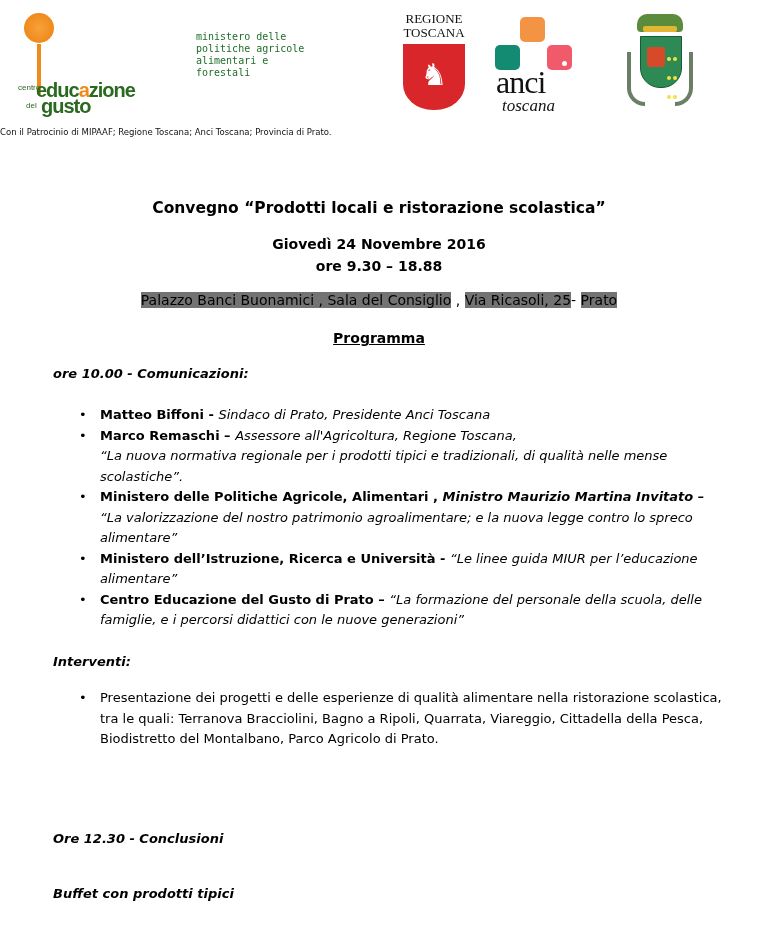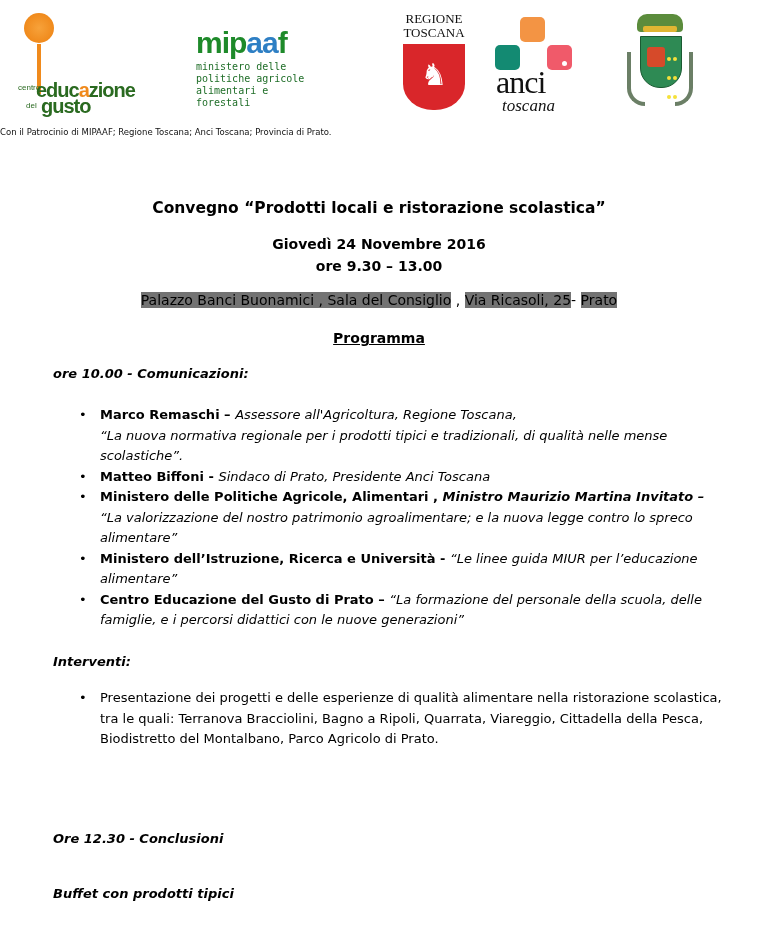--- a/index.html
+++ b/index.html
@@ -90,21 +90,20 @@
 <div class="abs logo-ceg">
   <div class="ceg-circle"></div>
   <div class="ceg-stem"></div>
   <div class="ceg-centro">centro</div>
   <div class="ceg-educ"><span>educ</span><span class="a">a</span><span>zione</span></div>
   <div class="ceg-del">del</div>
   <div class="ceg-gusto">gusto</div>
 </div>
 
 <div class="abs logo-mipaaf">
-  <div class="mip-word"><span>mip</span><span class="ae">aa</span><span>f</span></div>
   <div class="mip-sub">
     <div>ministero delle</div>
     <div>politiche agricole</div>
     <div>alimentari e forestali</div>
   </div>
 </div>
 
 <div class="abs logo-regione">
   <div class="reg-text">REGIONE</div>
   <div class="reg-text">TOSCANA</div>
@@ -132,28 +131,28 @@
     </div>
   </div>
   <div class="prato-wreath-l"></div>
   <div class="prato-wreath-r"></div>
 </div>
 
 <div class="abs patrocinio">Con il Patrocinio di MIPAAF;  Regione Toscana; Anci Toscana; Provincia di Prato.</div>
 
 <div class="abs center title">Convegno “Prodotti locali e ristorazione scolastica”</div>
 <div class="abs center date">Giovedì 24 Novembre 2016</div>
-<div class="abs center time">ore  9.30 – 13.00</div>
+<div class="abs center time">ore  9.30 – 18.88</div>
 <div class="abs center venue"><span class="hl">Palazzo Banci  Buonamici , Sala del Consiglio</span><span> , </span><span class="hl">Via Ricasoli, 25</span><span>- </span><span class="hl">Prato</span></div>
 <div class="abs center programma">Programma</div>
 
 <div class="abs section-head sh1">ore 10.00 - Comunicazioni:</div>
 <ul class="items list1">
+  <li><b class="n">Matteo Biffoni - </b><i class="d">Sindaco di Prato, Presidente Anci Toscana</i></li>
   <li><b class="n">Marco Remaschi – </b><i class="d">Assessore all'Agricoltura, Regione Toscana,</i><br><i class="d">“La nuova normativa regionale per i prodotti tipici e tradizionali, di qualità nelle mense scolastiche”.</i></li>
-  <li><b class="n">Matteo Biffoni - </b><i class="d">Sindaco di Prato, Presidente Anci Toscana</i></li>
   <li><b class="n">Ministero delle Politiche Agricole, Alimentari , </b><span class="bi">Ministro Maurizio Martina Invitato –</span><br><i class="d">“La valorizzazione del nostro patrimonio agroalimentare; e la nuova legge contro lo spreco alimentare”</i></li>
   <li><b class="n">Ministero dell’Istruzione, Ricerca e Università - </b><i class="d">“Le linee guida MIUR per l’educazione alimentare”</i></li>
   <li><b class="n"> Centro Educazione del Gusto di Prato – </b><i class="d">“La formazione del personale della scuola, delle famiglie,  e i percorsi didattici con le nuove generazioni”</i></li>
 </ul>
 
 <div class="abs section-head sh2">Interventi:</div>
 <ul class="items list2">
   <li>Presentazione dei progetti e delle esperienze di qualità alimentare nella ristorazione scolastica, tra le quali:   Terranova Bracciolini,  Bagno a Ripoli, Quarrata, Viareggio, Cittadella della Pesca, Biodistretto del Montalbano, Parco Agricolo di Prato.</li>
 </ul>
 

